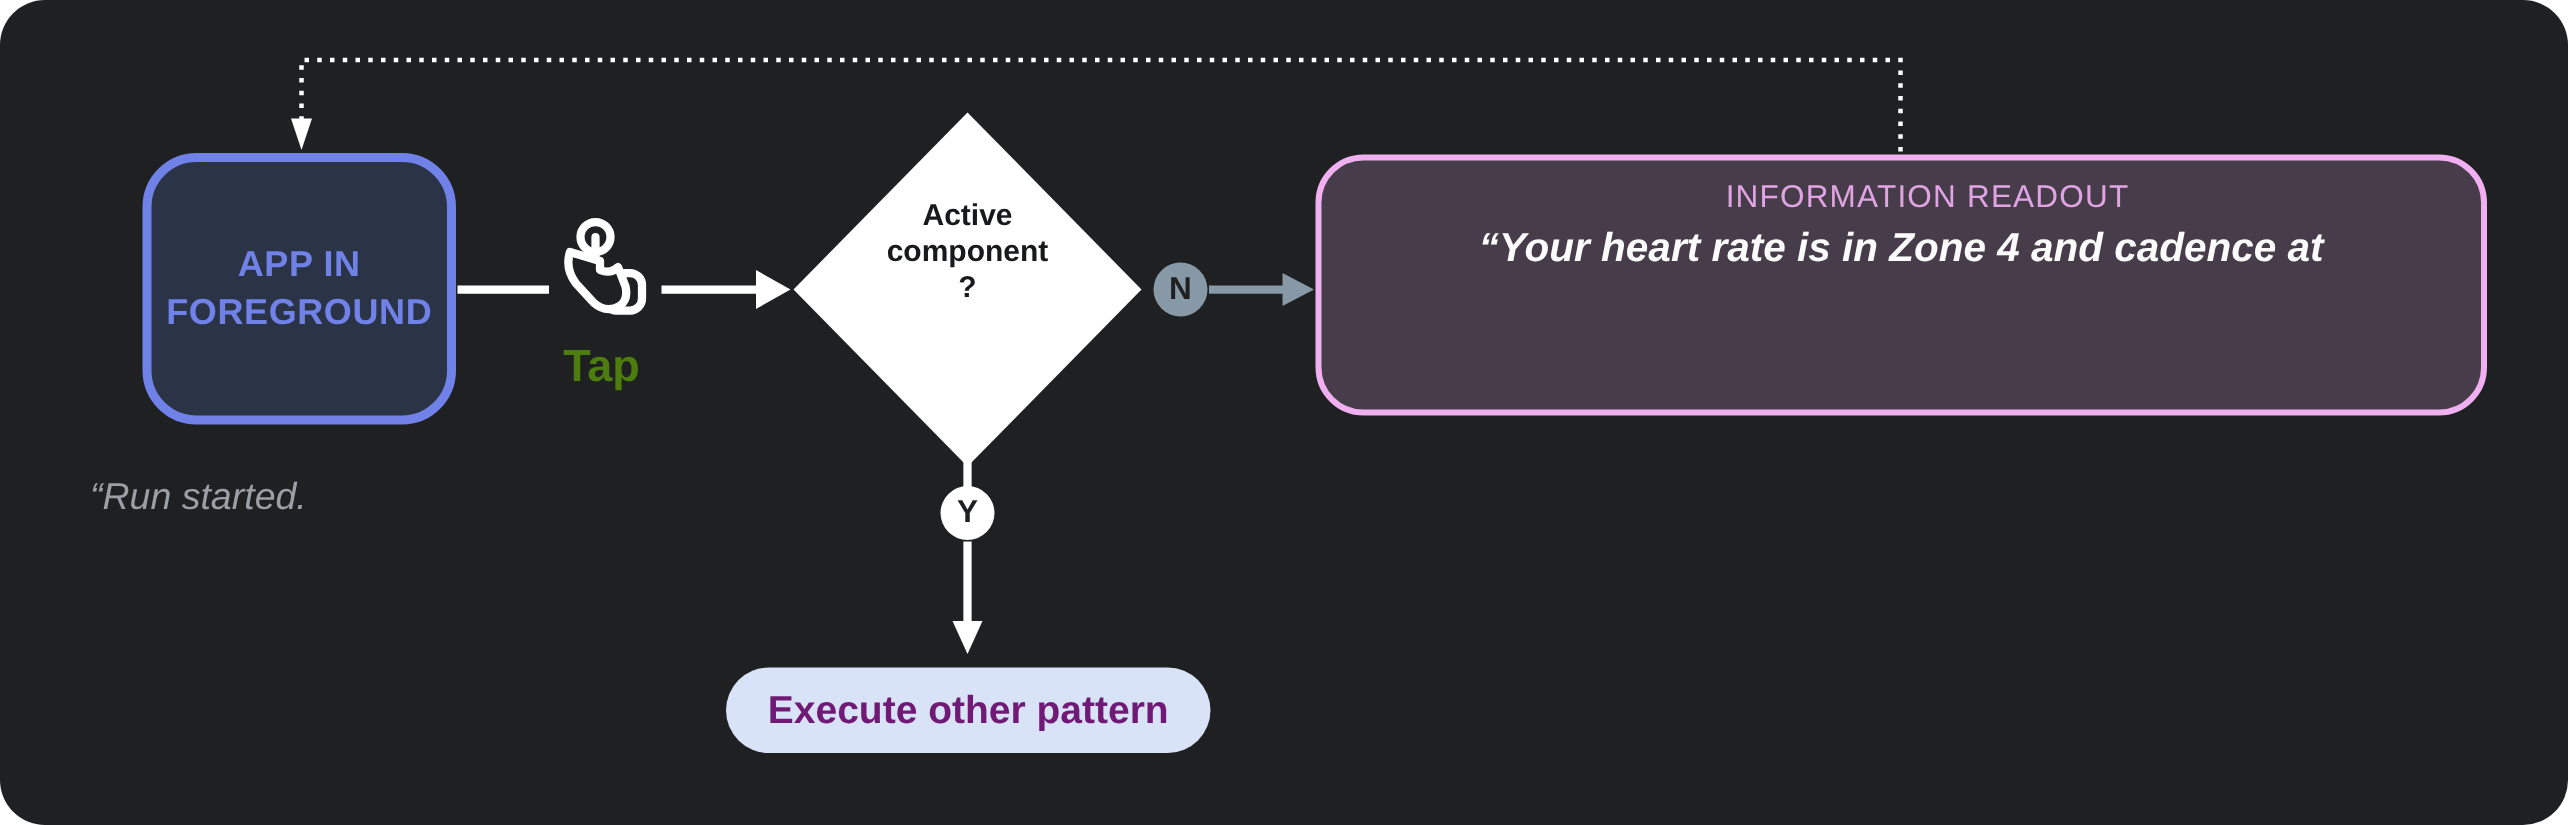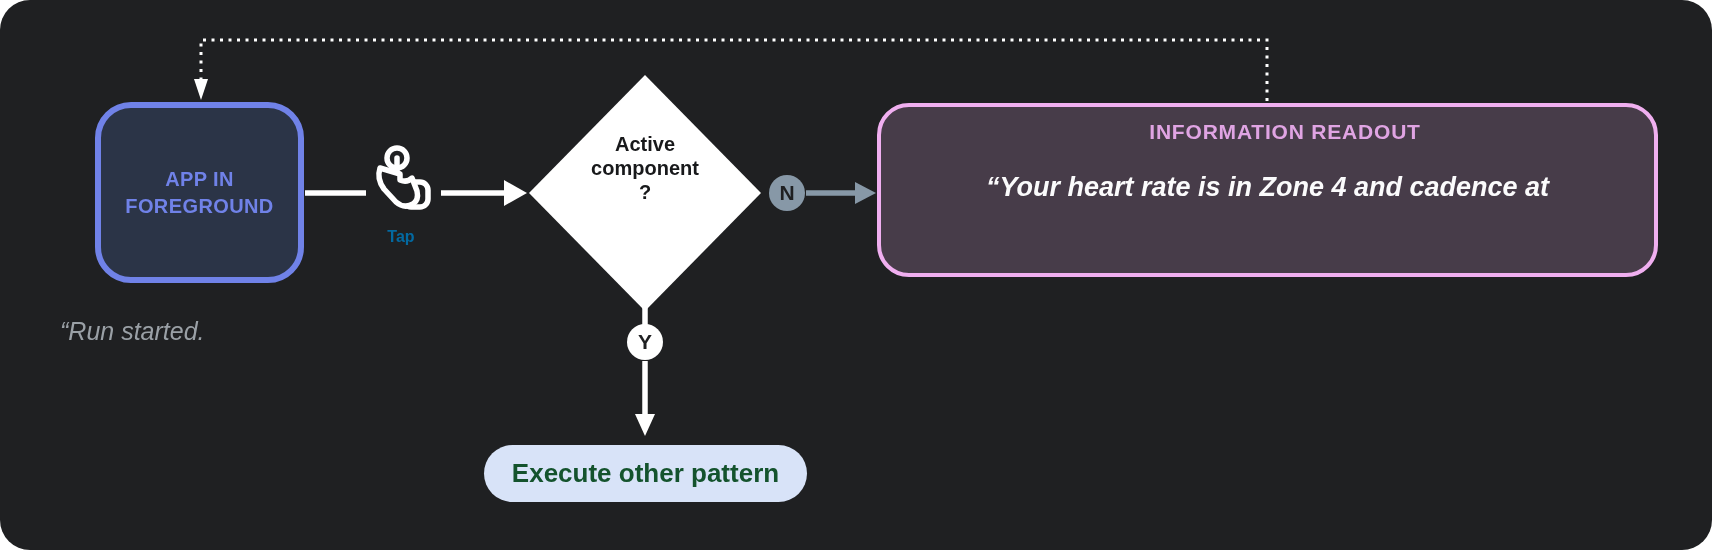--- a/index.html
+++ b/index.html
@@ -35,21 +35,21 @@
     box-sizing: border-box;
     background: #2b3447;
     border: 6px solid #7082e8;
     border-radius: 36px;
     display: flex;
     align-items: center;
     justify-content: center;
     text-align: center;
     color: #7082e8;
     font-weight: bold;
-    font-size: 20px;
+    font-size: 24px;
     line-height: 1.32;
     letter-spacing: 0.4px;
   }
   .run-caption {
     position: absolute;
     left: 60px; top: 314px;
     width: 280px;
     text-align: left;
     color: #9aa0a6;
     font-style: italic;
@@ -59,23 +59,23 @@
   .tap-icon-wrap {
     position: absolute;
     left: 370px; top: 144px;
     width: 66px; height: 76px;
   }
   .tap-label {
     position: absolute;
     left: 351px; top: 228px;
     width: 100px;
     text-align: center;
-    color: #0369a1;
-    font-weight: bold;
-    font-size: 16px;
+    color: #4d7c0f;
+    font-weight: bold;
+    font-size: 30px;
   }
   .diamond-text {
     position: absolute;
     left: 565px; top: 132px;
     width: 160px;
     text-align: center;
     color: #18191b;
     font-weight: bold;
     font-size: 20px;
     line-height: 24px;
@@ -99,43 +99,43 @@
     width: 781px; height: 174px;
     box-sizing: border-box;
     background: #473c49;
     border: 4px solid #f0aff0;
     border-radius: 32px;
     text-align: center;
   }
   .readout-title {
     margin-top: 13px;
     color: #e0a4e3;
-    font-weight: bold;
+    font-weight: normal;
     font-size: 21px;
     letter-spacing: 0.8px;
     padding-left: 35px;
   }
   .readout-quote {
-    margin-top: 24px;
+    margin-top: 2px;
     color: #fbfbfc;
     font-weight: bold;
     font-style: italic;
     font-size: 27px;
     line-height: 39px;
   }
   .action-pill {
     position: absolute;
     left: 484px; top: 445px;
     width: 323px; height: 57px;
     background: #d8e3f8;
     border-radius: 29px;
     display: flex;
     align-items: center;
     justify-content: center;
-    color: #14532d;
+    color: #701a75;
     font-weight: bold;
     font-size: 26px;
   }
 </style>
 </head>
 <body>
 
 <div class="stage">
   <div class="panel"></div>
 

